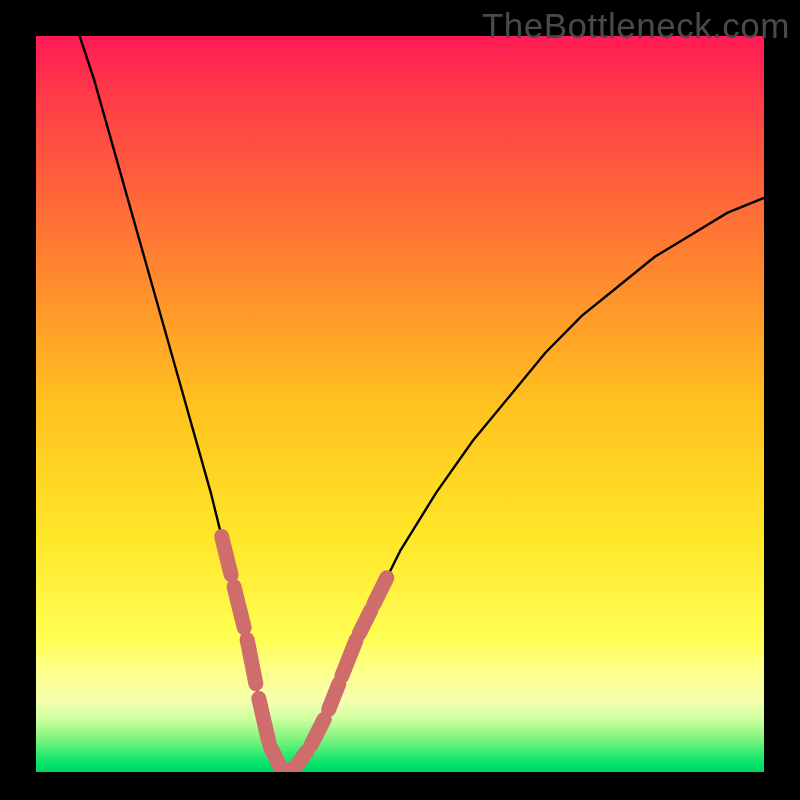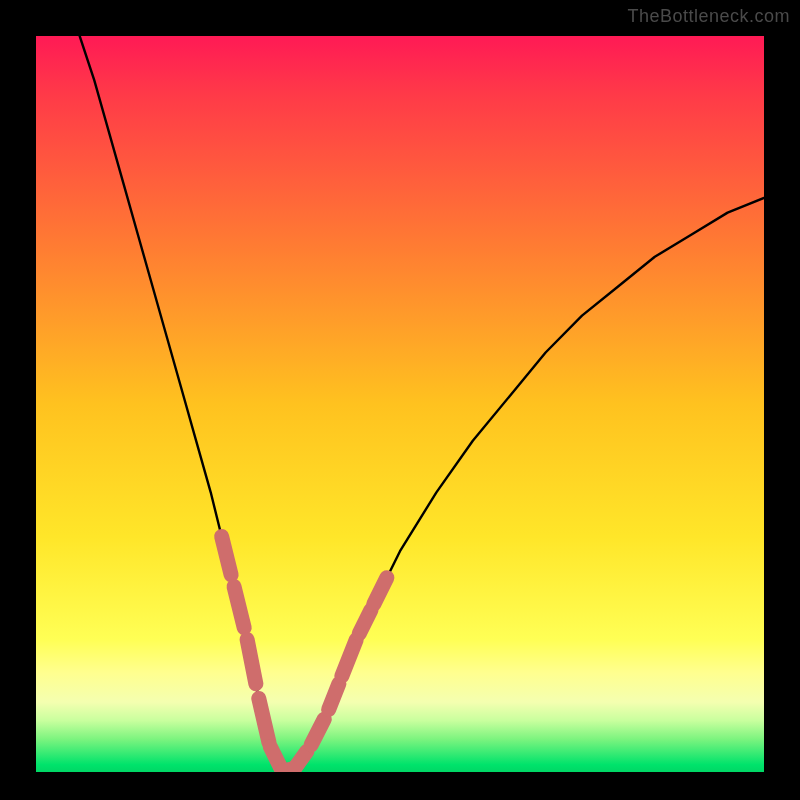--- a/index.html
+++ b/index.html
@@ -15,21 +15,21 @@
     position: relative;
     width: 800px;
     height: 800px;
     box-sizing: border-box;
   }
   .watermark {
     position: absolute;
     top: 6px;
     right: 10px;
     color: #4a4a4a;
-    font-size: 18px;
+    font-size: 35px;
     font-weight: 500;
     letter-spacing: 0.5px;
     z-index: 10;
   }
   .plot-area {
     position: absolute;
     left: 36px;
     top: 36px;
     width: 728px;
     height: 736px;

